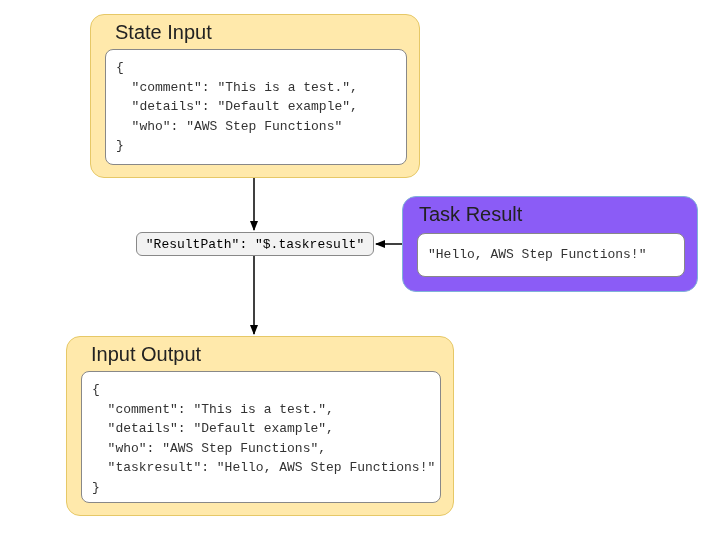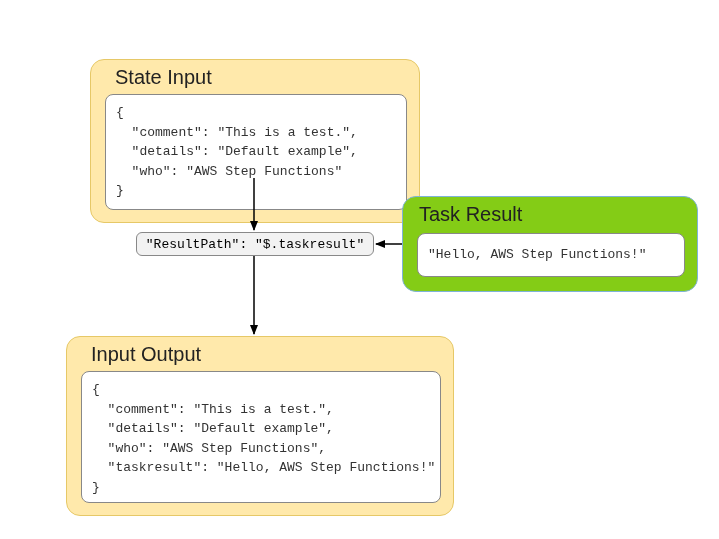--- a/index.html
+++ b/index.html
@@ -18,21 +18,21 @@
   .box {
     position: absolute;
     border-radius: 14px;
     box-sizing: border-box;
   }
   .yellow-box {
     background: #ffe9ab;
     border: 1.5px solid #e6c867;
   }
   .blue-box {
-    background: #84cc16;
+    background: #8b5cf6;
     border: 1.5px solid #7fb3d8;
     padding-left: 14px;
   }
   .grey-pill {
     background: #f2f2f2;
     border: 1px solid #888;
     border-radius: 6px;
     font-family: "Courier New", monospace;
     font-size: 13px;
     display: flex;
@@ -69,21 +69,21 @@
     width: 719px;
     height: 539px;
     pointer-events: none;
   }
 </style>
 </head>
 <body>
 
 <div class="diagram">
 
-  <div class="box yellow-box" style="left:90px; top:14px; width:330px; height:164px;margin-top:45px;">
+  <div class="box yellow-box" style="left:90px; top:14px; width:330px; height:164px;">
     <div class="title" style="left:24px; top:6px;">State Input</div>
     <div class="code-panel" style="left:14px; top:34px; width:302px; height:116px;">{
   "comment": "This is a test.",
   "details": "Default example",
   "who": "AWS Step Functions"
 }</div>
   </div>
 
   <div class="box grey-pill" style="left:136px; top:232px; width:238px; height:24px;">"ResultPath": "$.taskresult"</div>
 

